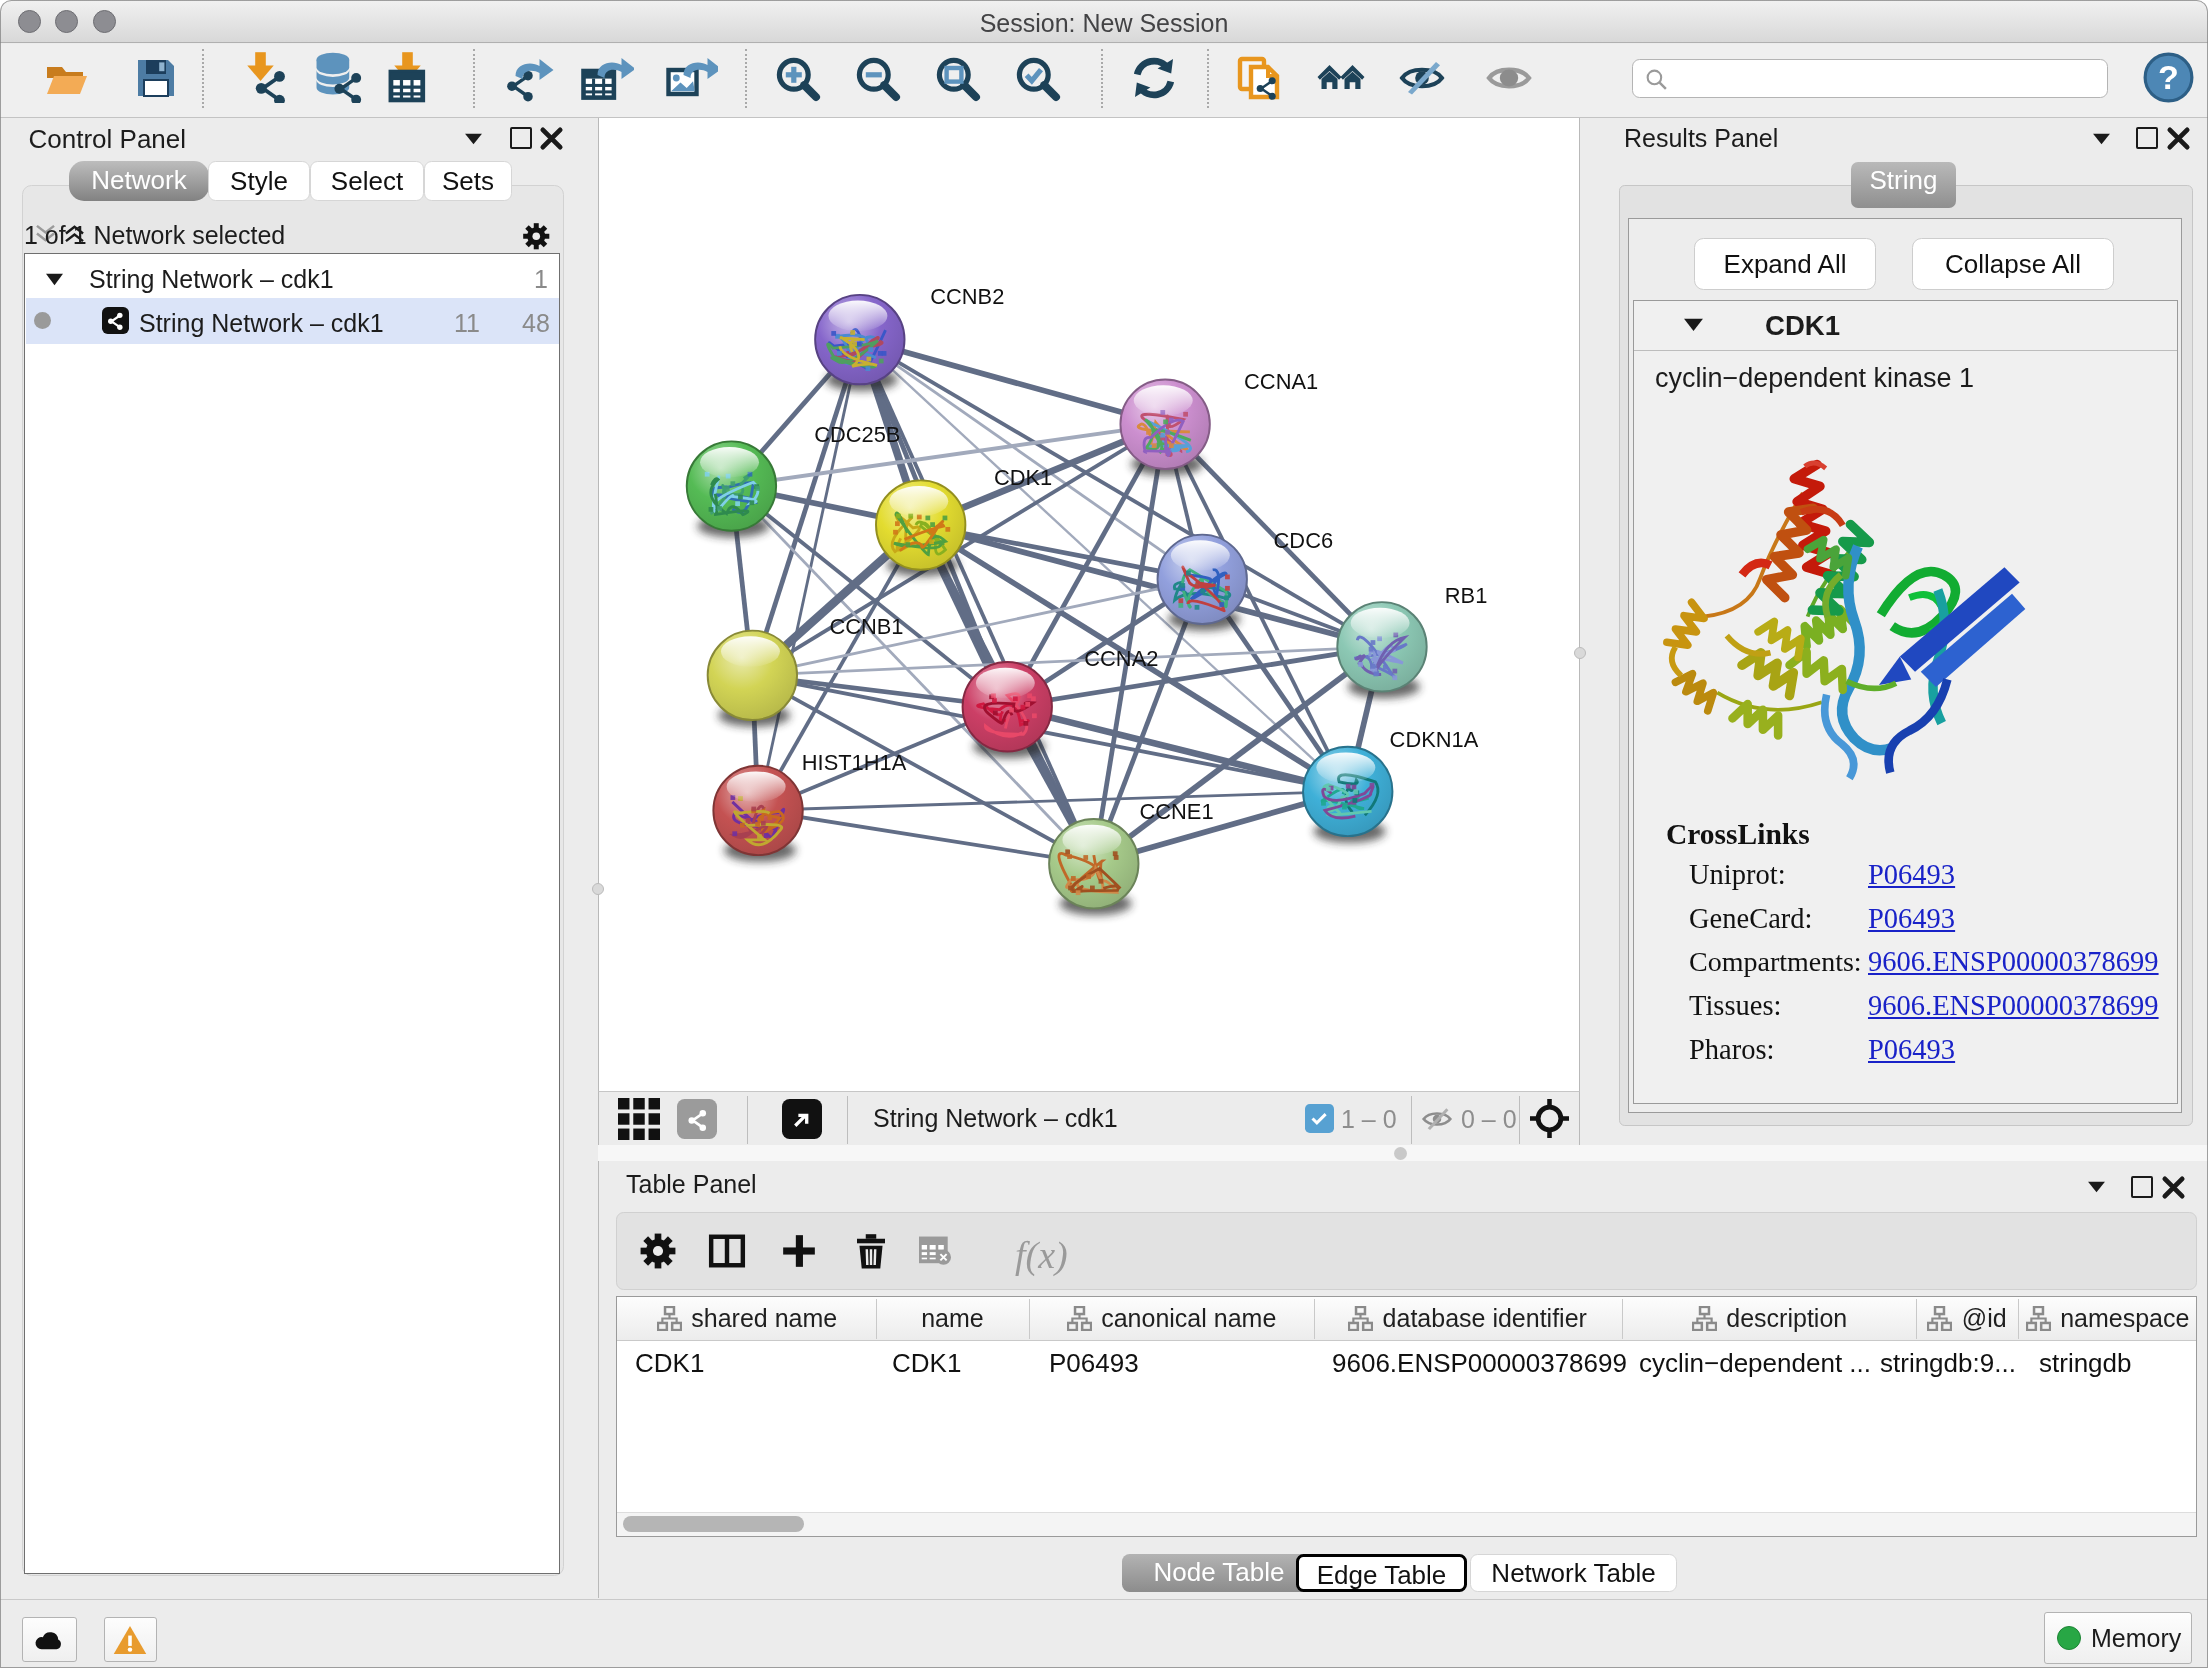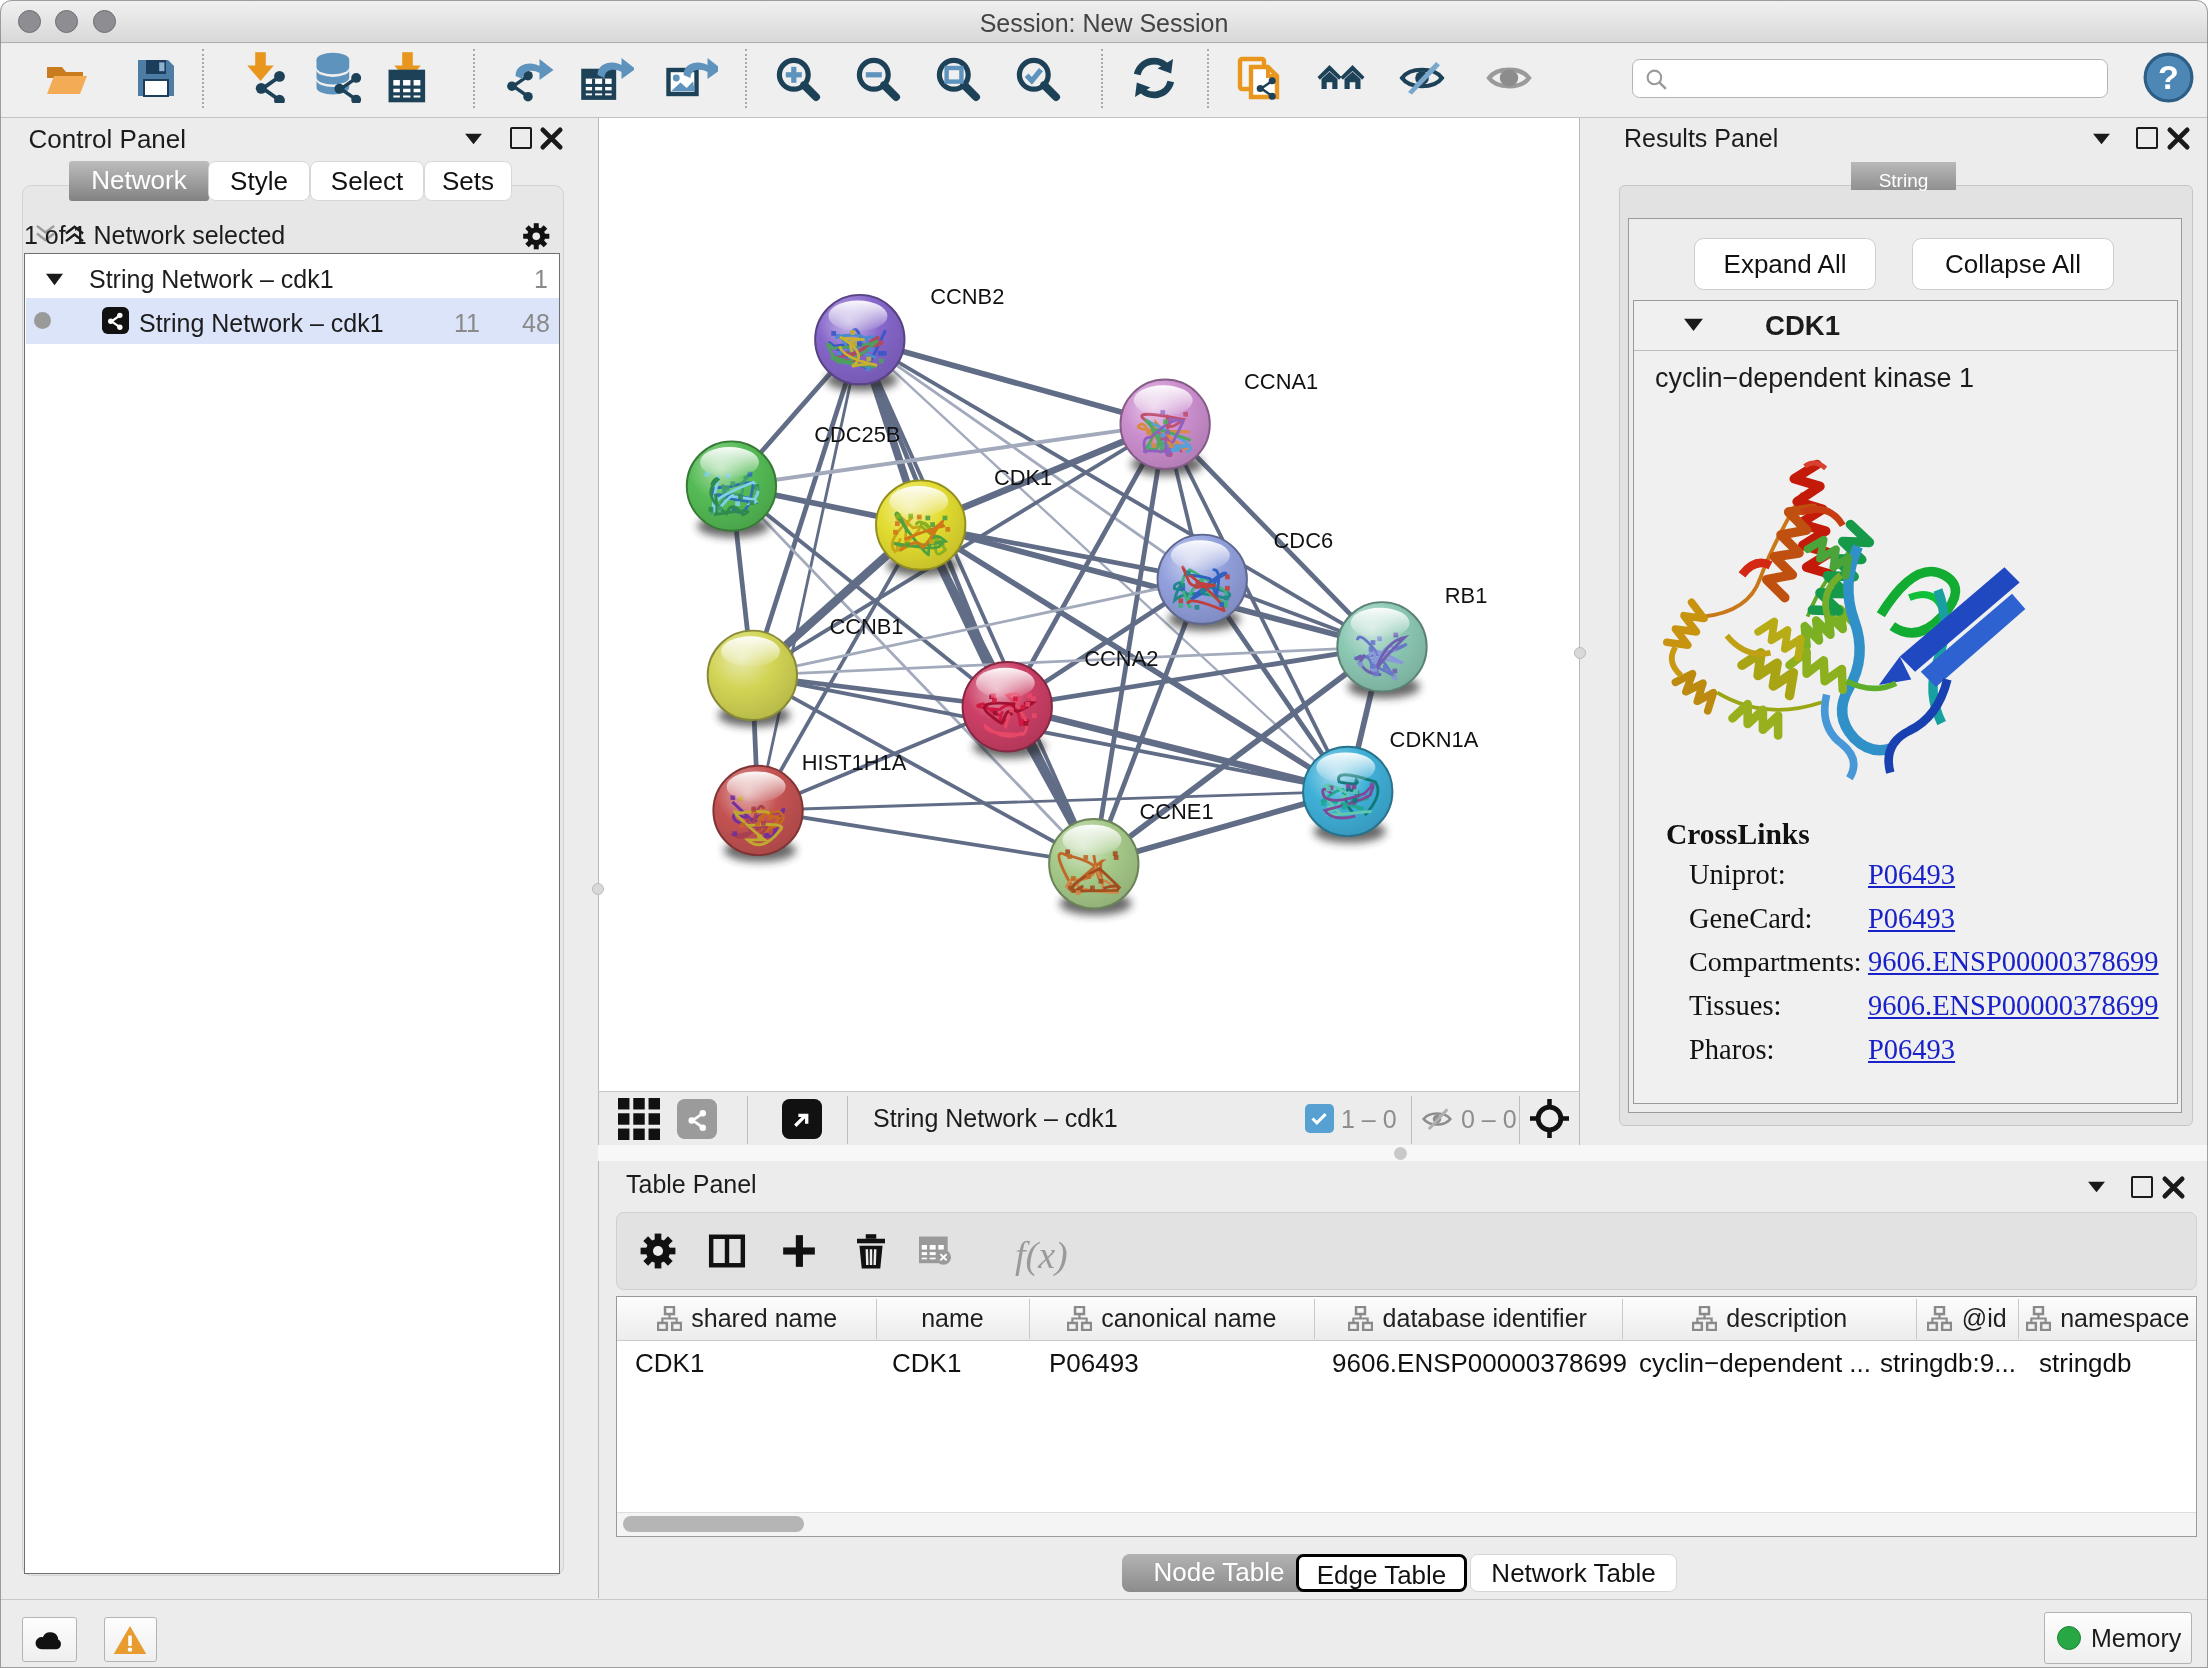--- a/index.html
+++ b/index.html
@@ -168,21 +168,21 @@
   </svg>
 <div class="txt" style="left:28.5px;top:124px;font-size:26px">Control Panel</div>
 <svg style="position:absolute;left:463px;top:131px" width="21" height="15" viewBox="0 0 22 16">
     <path d="M2 3 L20 3 L11 14 Z" fill="#1a1a1a"></path>
   </svg>
 <div class="abs" style="left:510px;top:127px;width:22px;height:22px;border:2.9px solid #1a1a1a;border-radius:1.9px"></div>
 <svg style="position:absolute;left:539px;top:126px" width="25" height="25" viewBox="0 0 26 26">
     <path d="M4 4 L22 22 M22 4 L4 22" stroke="#1a1a1a" stroke-width="5" stroke-linecap="round"></path>
   </svg>
 <div class="abs" style="left:22px;top:185px;width:542px;height:1391px;background:#e7e7e7;border:1px solid #d2d2d2;border-radius:9.5px"></div>
-<div class="abs" style="left:69px;top:161px;width:140px;height:40px;background:linear-gradient(#bdbdbd,#828282);border-radius:3px;color:#fff;font-size:26px;text-align:center;line-height:38px">Network</div>
+<div class="abs" style="left:69px;top:161px;width:140px;height:40px;background:linear-gradient(#bdbdbd,#828282);border-radius:15px;color:#fff;font-size:26px;text-align:center;line-height:38px">Network</div>
 <div class="abs" style="left:208px;top:161px;width:102px;height:40px;background:#fff;border:1px solid #d6d6d6;border-radius:7.6px;color:#111;font-size:26px;text-align:center;line-height:38px">Style</div>
 <div class="abs" style="left:310px;top:161px;width:114px;height:40px;background:#fff;border:1px solid #d6d6d6;border-radius:7.6px;color:#111;font-size:26px;text-align:center;line-height:38px">Select</div>
 <div class="abs" style="left:424px;top:161px;width:88px;height:40px;background:#fff;border:1px solid #d6d6d6;border-radius:7.6px;color:#111;font-size:26px;text-align:center;line-height:38px">Sets</div>
 <svg style="position:absolute;left:34px;top:224px" width="23" height="19" viewBox="0 0 24 20">
     <path d="M3 2 l9 7 9-7 M3 10 l9 7 9-7" fill="none" stroke="#9a9a9a" stroke-width="2.6"></path>
   </svg>
 <svg style="position:absolute;left:63px;top:224px" width="23" height="19" viewBox="0 0 24 20">
     <path d="M3 18 l9-7 9 7 M3 10 l9-7 9 7" fill="none" stroke="#1a1a1a" stroke-width="2.6"></path>
   </svg>
 <div class="txt" style="left:24px;top:221px;width:538px;">1 of 1 Network selected</div>
@@ -653,21 +653,21 @@
 <div class="abs" style="left:1574px;top:647px;width:12.4px;height:12.4px;border-radius:50%;background:#d9d9d9;border:1px solid #bbb"></div>
 <div class="txt" style="left:1624px;top:124px">Results Panel</div>
 <svg style="position:absolute;left:2091px;top:131px" width="21" height="15" viewBox="0 0 22 16">
     <path d="M2 3 L20 3 L11 14 Z" fill="#1a1a1a"></path>
   </svg>
 <div class="abs" style="left:2136px;top:127px;width:22px;height:22px;border:2.9px solid #1a1a1a;border-radius:1.9px"></div>
 <svg style="position:absolute;left:2166px;top:126px" width="25" height="25" viewBox="0 0 26 26">
     <path d="M4 4 L22 22 M22 4 L4 22" stroke="#1a1a1a" stroke-width="5" stroke-linecap="round"></path>
   </svg>
 <div class="abs" style="left:1619px;top:185px;width:574px;height:941px;background:#e2e2e2;border:1px solid #c6c6c6;border-radius:5.7px"></div>
-<div class="abs" style="left:1851px;top:162px;width:105px;height:28px;background:linear-gradient(#b9b9b9,#8f8f8f);border-radius:0;color:#fff;font-size:19px;text-align:center;line-height:37px">String</div>
+<div class="abs" style="left:1851px;top:162px;width:105px;height:46px;background:linear-gradient(#b9b9b9,#8f8f8f);border-radius:7px;color:#fff;font-size:26px;text-align:center;line-height:37px">String</div>
 <div class="abs" style="left:1628px;top:218px;width:554px;height:895px;background:#ededed;border:1px solid #9a9a9a"></div>
 <div class="abs" style="left:1694px;top:238px;width:182px;height:52px;background:#fff;border:1px solid #cdcdcd;border-radius:9.5px;font-size:26px;color:#111;text-align:center;line-height:50px">Expand All</div>
 <div class="abs" style="left:1912px;top:238px;width:202px;height:52px;background:#fff;border:1px solid #cdcdcd;border-radius:9.5px;font-size:26px;color:#111;text-align:center;line-height:50px">Collapse All</div>
 <div class="abs" style="left:1633px;top:300px;width:545px;height:804px;background:#f0f0f0;border:1px solid #9a9a9a"></div>
 <svg style="position:absolute;left:1682px;top:316px" width="23" height="17" viewBox="0 0 24 18">
     <path d="M2 3 L22 3 L12 16 Z" fill="#1a1a1a"></path>
   </svg>
 <div class="txt" style="left:1765px;top:310px;font-weight:bold;font-size:27.6px">CDK1</div>
 <div class="abs" style="left:1634px;top:350px;width:543px;height:0;border-top:1px solid #bdbdbd"></div>
 <div class="txt" style="left:1655px;top:363px;font-size:27px">cyclin−dependent kinase 1</div>

